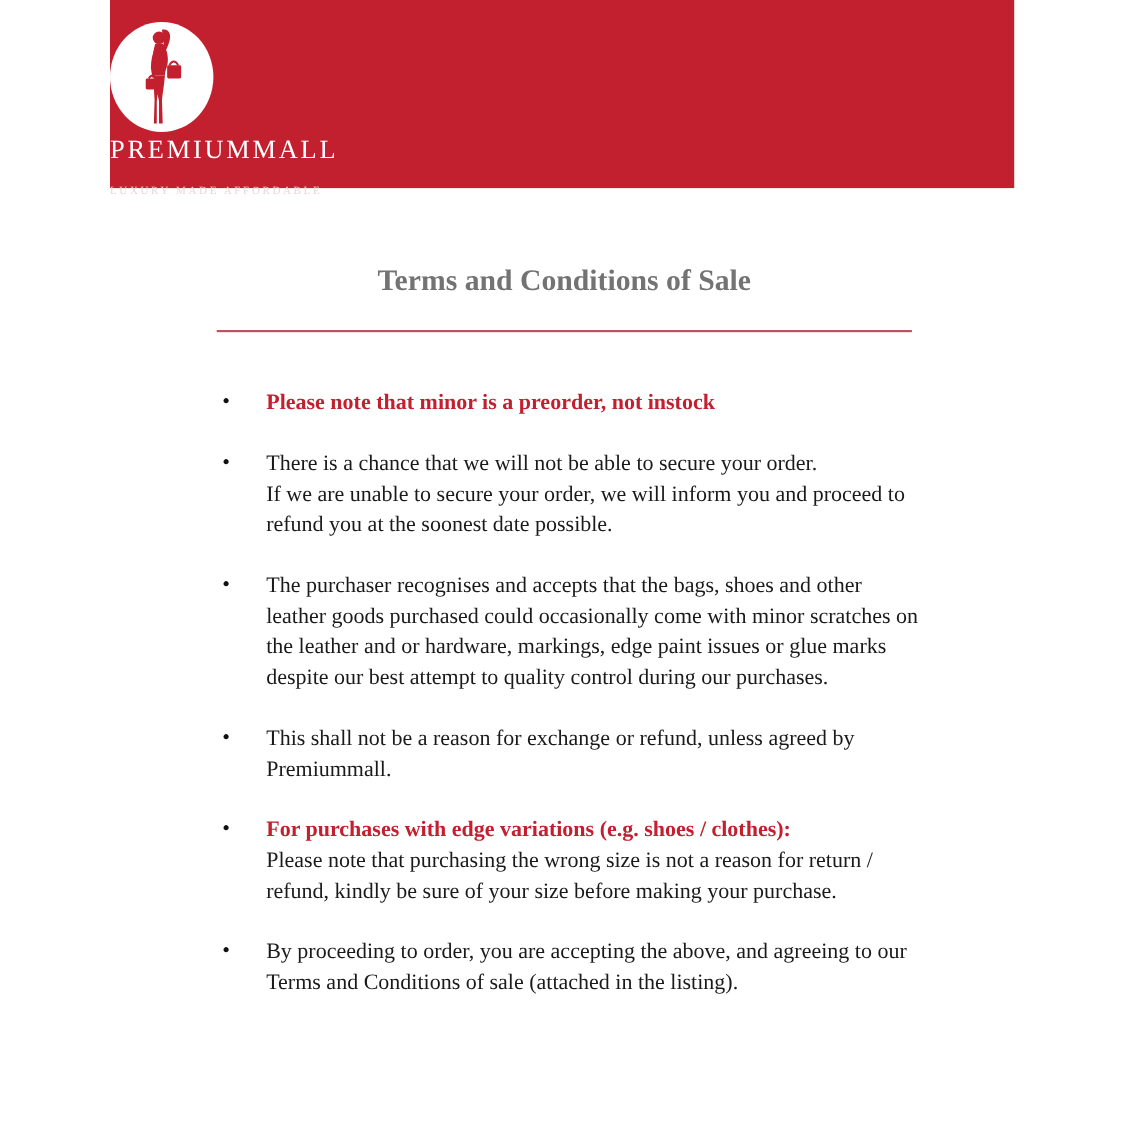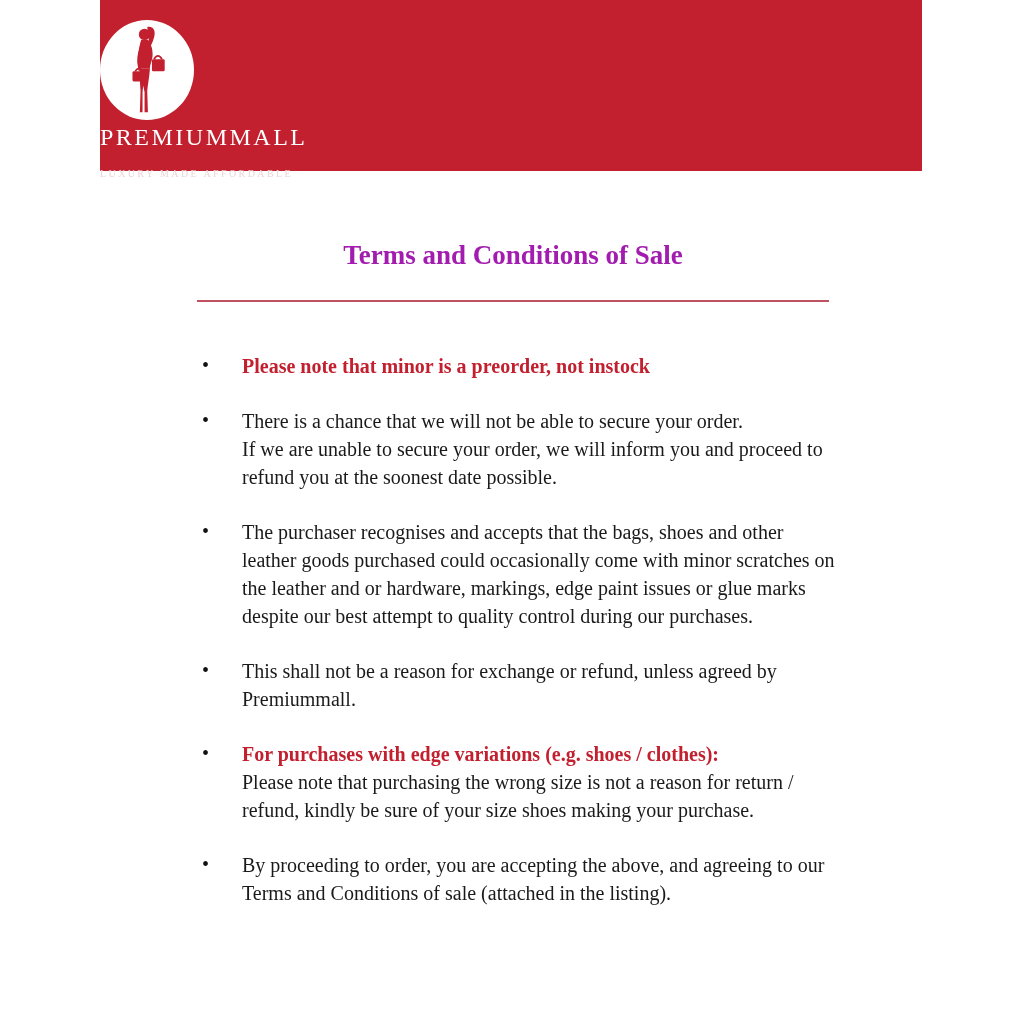--- a/index.html
+++ b/index.html
@@ -33,21 +33,21 @@
   }
   .brand-tagline{
     color:#ecd4d6;font-size:10px;line-height:12px;letter-spacing:2.4px;
     margin-top:18px;white-space:nowrap;
   }
 
   
   .doc{position:absolute;left:197px;top:238px;width:640px;}
   .page-title{
     width:632px;margin:0;text-align:center;
-    font-size:27px;line-height:34px;font-weight:bold;color:#a21caf;
+    font-size:27px;line-height:34px;font-weight:bold;color:#737373;
   }
   .title-divider{
     width:632px;height:2px;background:var(--rule-red);
     margin-top:28px;border:none;
   }
   .terms-list{list-style:none;margin:50px 0 0;padding:0;}
   .term-item{
     position:relative;padding-left:45px;margin:0 0 27px 0;
     font-size:20px;line-height:28px;color:var(--ink);
   }
@@ -106,21 +106,21 @@
     <li class="term-item">
       <span class="bullet-marker">•</span>
       <div class="term-emphasis"></div>
       <div class="term-text">This shall not be a reason for exchange or refund, unless agreed by
 Premiummall.</div>
     </li>
     <li class="term-item">
       <span class="bullet-marker">•</span>
       <div class="term-emphasis">For purchases with edge variations (e.g. shoes / clothes):</div>
       <div class="term-text">Please note that purchasing the wrong size is not a reason for return /
-refund, kindly be sure of your size shoes making your purchase.</div>
+refund, kindly be sure of your size before making your purchase.</div>
     </li>
     <li class="term-item">
       <span class="bullet-marker">•</span>
       <div class="term-emphasis"></div>
       <div class="term-text">By proceeding to order, you are accepting the above, and agreeing to our
 Terms and Conditions of sale (attached in the listing).</div>
     </li>
   </ul>
 </main>
 

